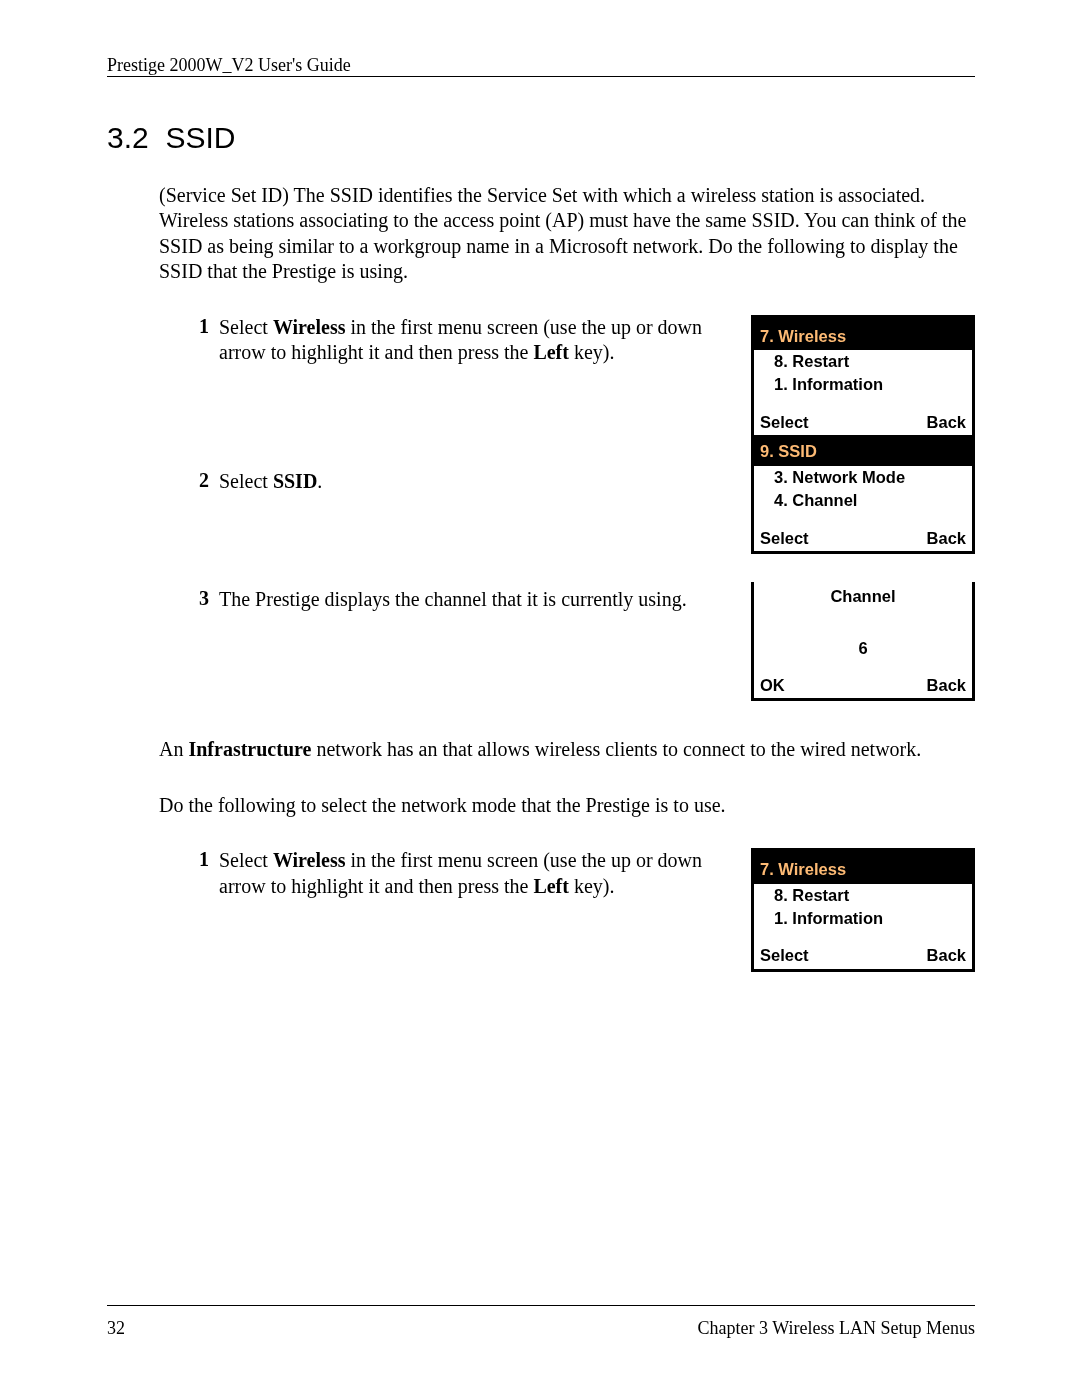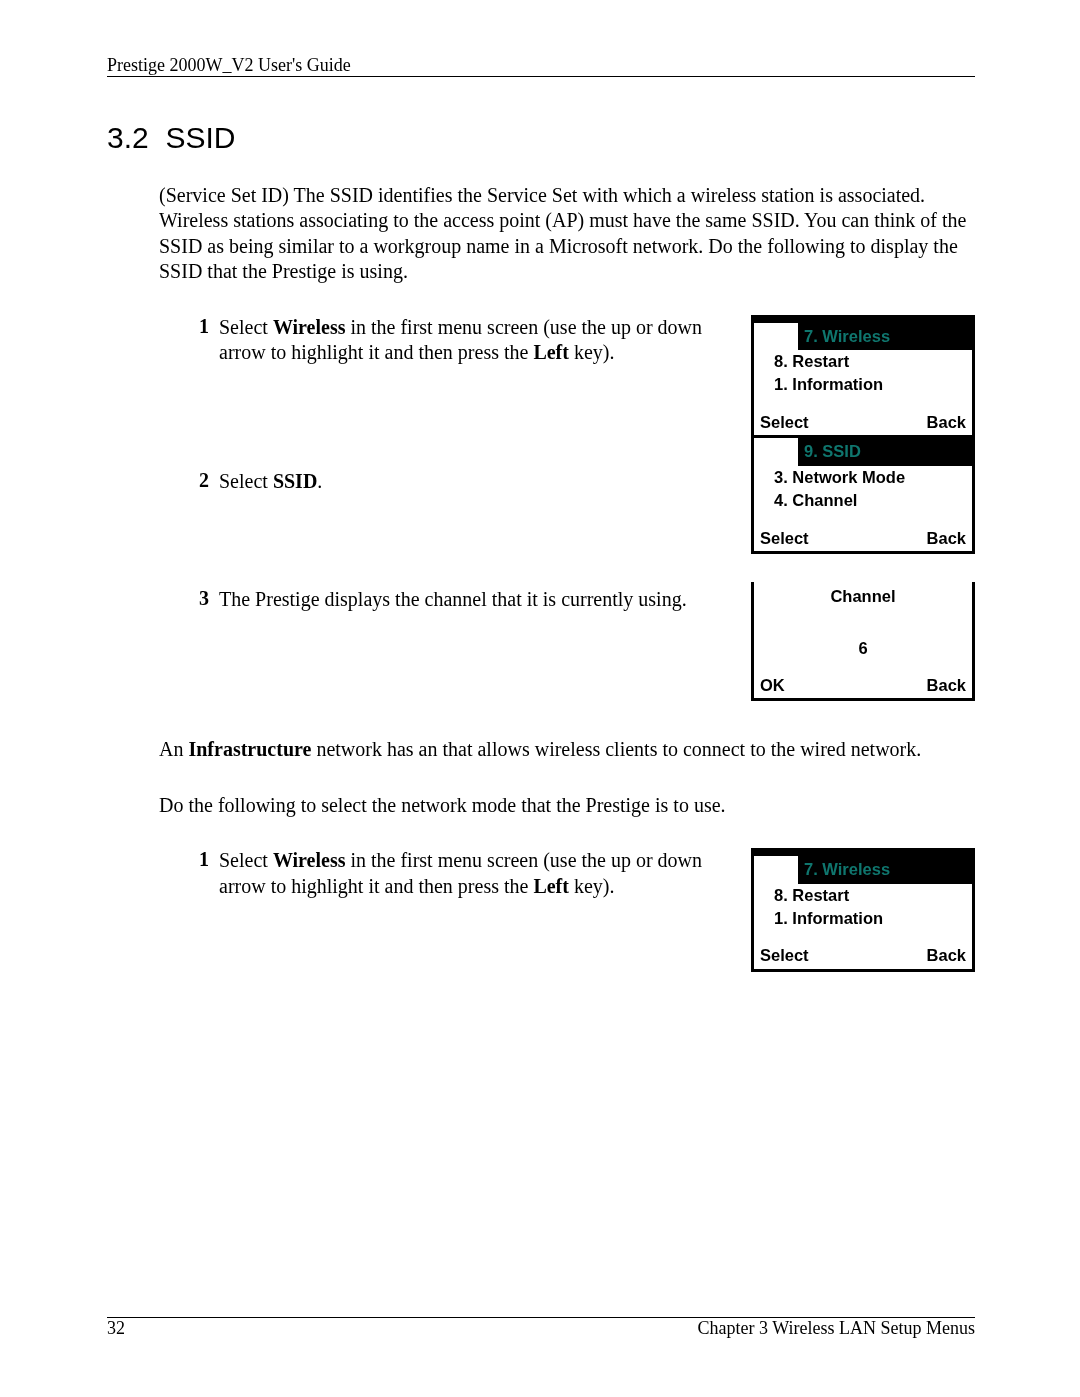--- a/index.html
+++ b/index.html
@@ -72,23 +72,22 @@
     line-height: 1.3;
     background: #fff;
     box-sizing: border-box;
   }
   .screen .thinbar {
     height: 5px;
     background: #000;
   }
   .screen .inverse {
     background: #000;
-    color: #0f766e;
+    color: #fdba74;
     padding: 3px 6px 3px 6px;
-    margin-left: 44px;
   }
   .screen .line {
     padding: 1px 20px;
   }
   .screen .gap {
     height: 14px;
   }
   .screen .softkeys {
     display: flex;
     justify-content: space-between;
@@ -102,21 +101,21 @@
   .screen-stack .screen + .screen {
     border-top: none;
   }
   .section-gap { height: 60px; }
   .footer {
     position: absolute;
     left: 107px;
     right: 105px;
     bottom: 58px;
     border-top: 1px solid #000;
-    padding-top: 0;
+    padding-top: 12px;
     display: flex;
     justify-content: space-between;
     font-size: 18px;
   }
 </style>
 </head>
 <body>
 
 <div class="page">
   <div class="running-header">Prestige 2000W_V2 User's Guide</div>

